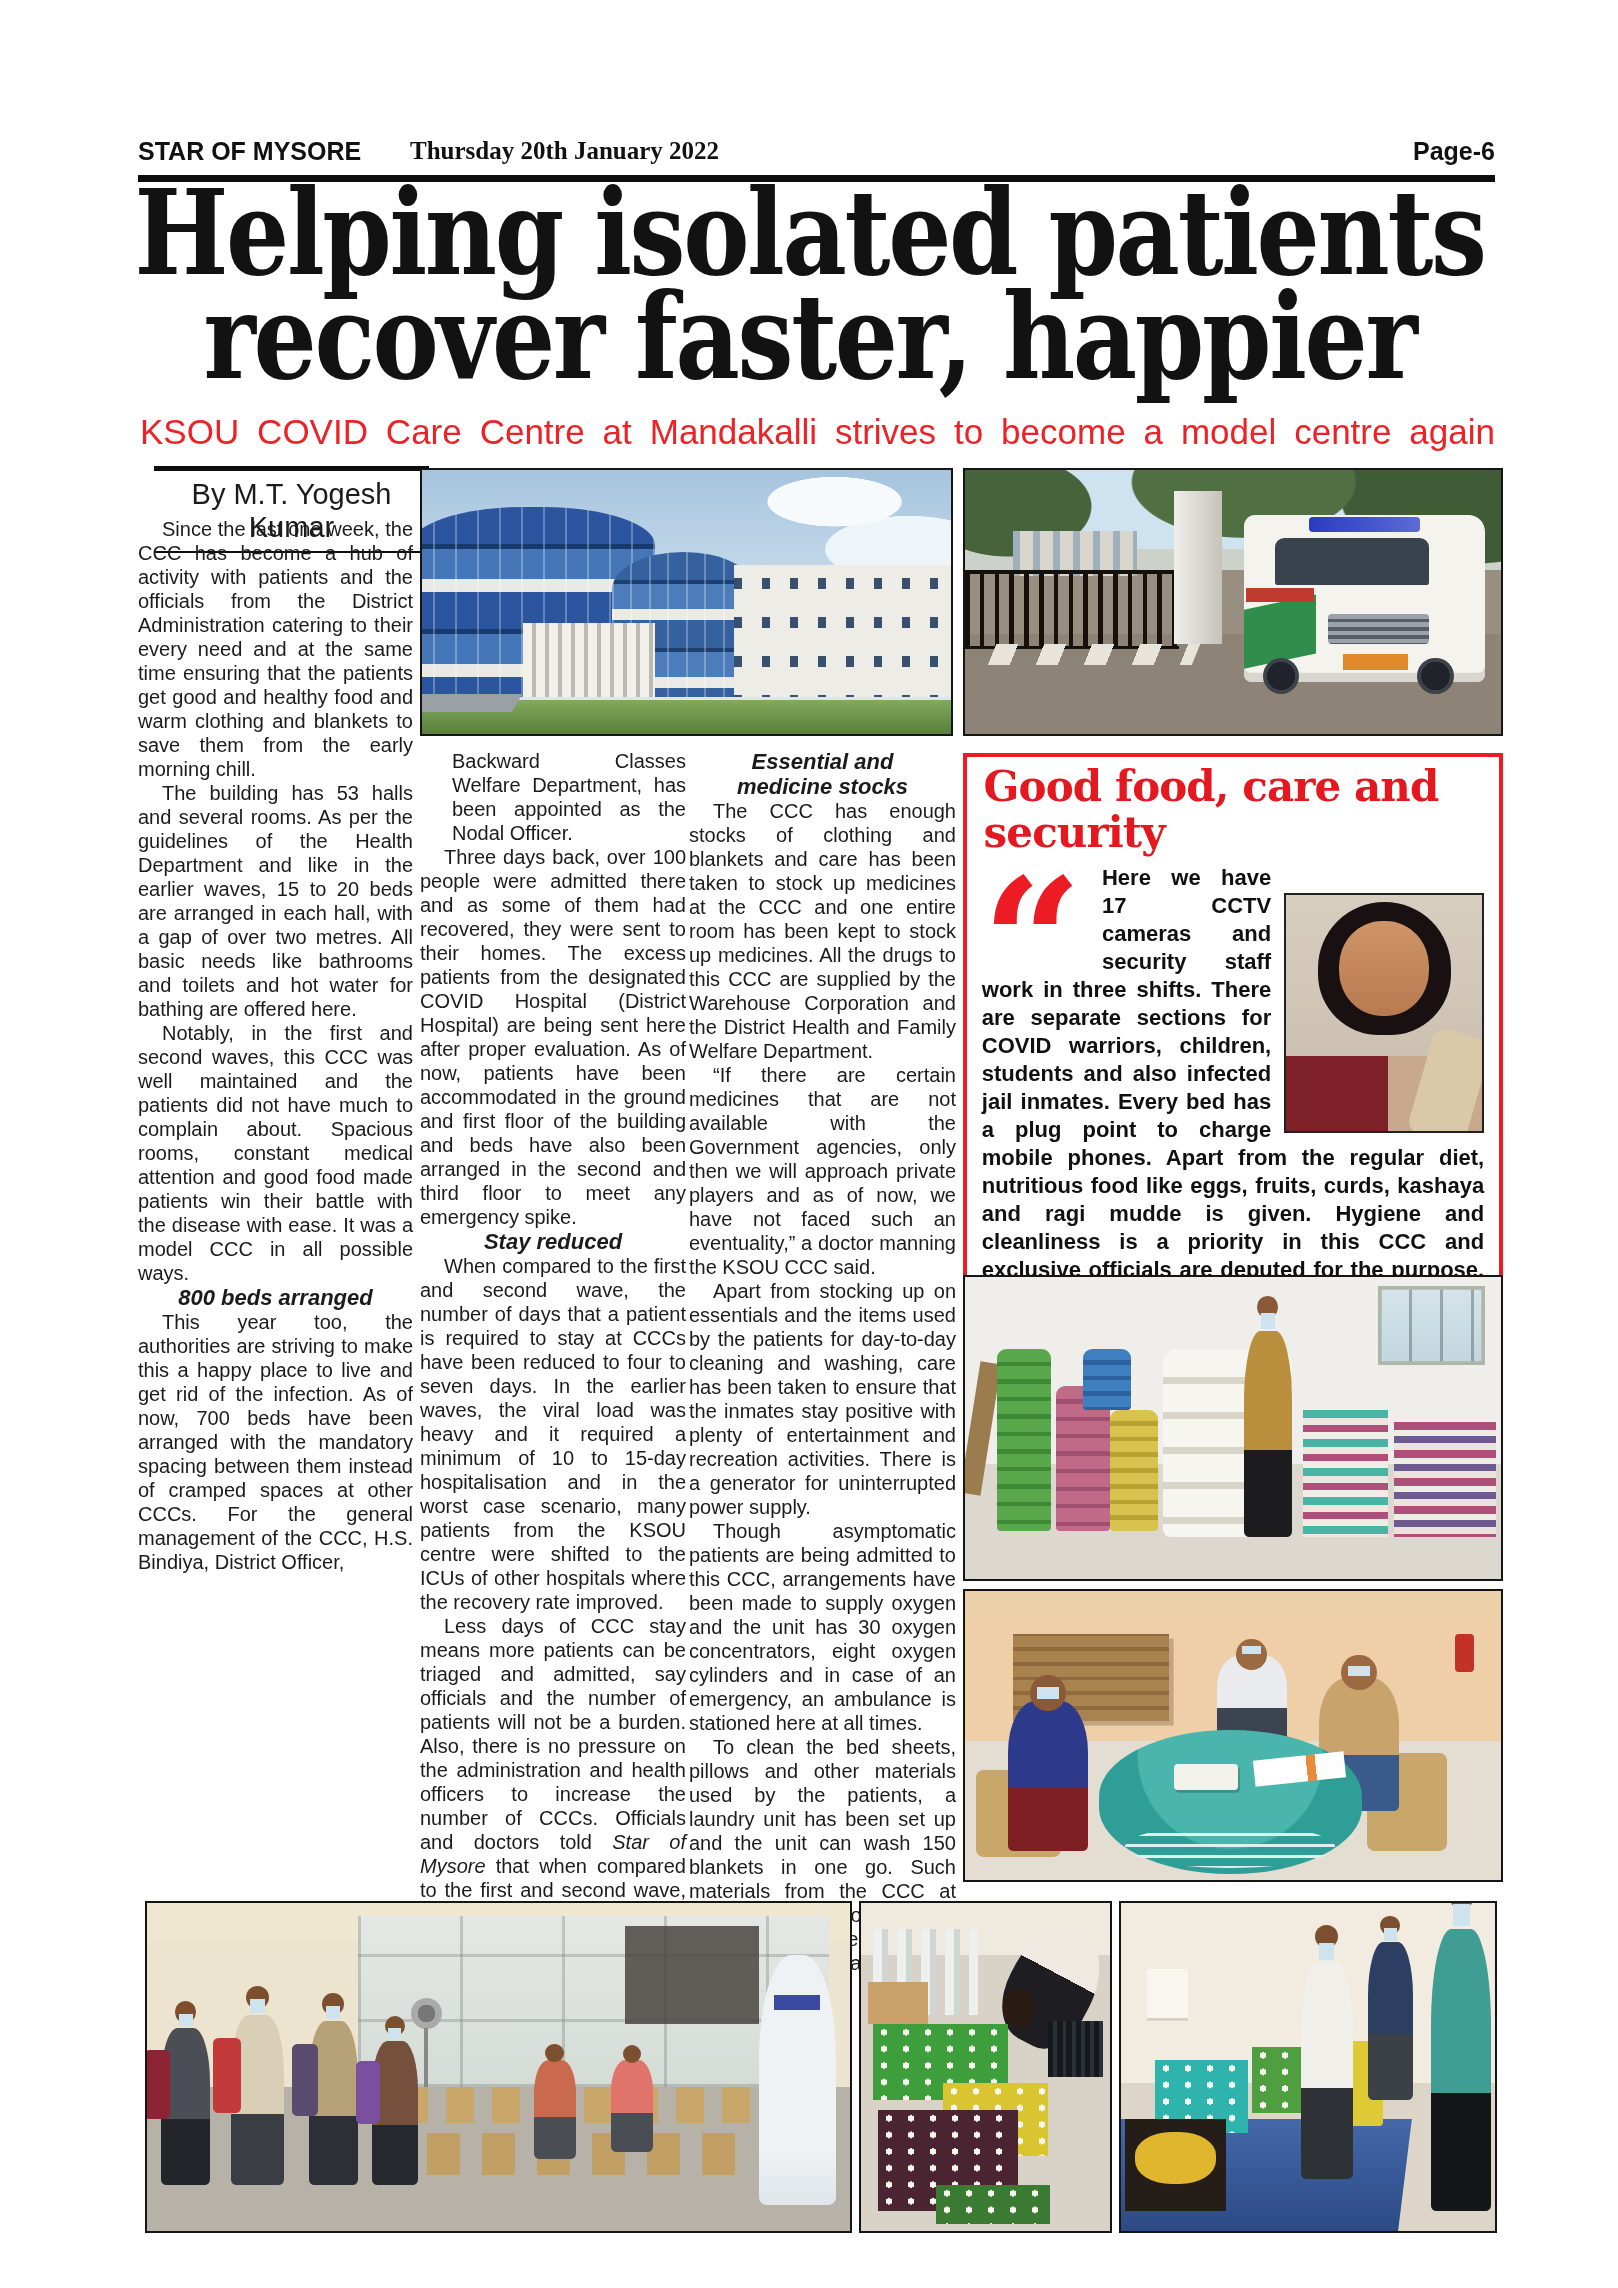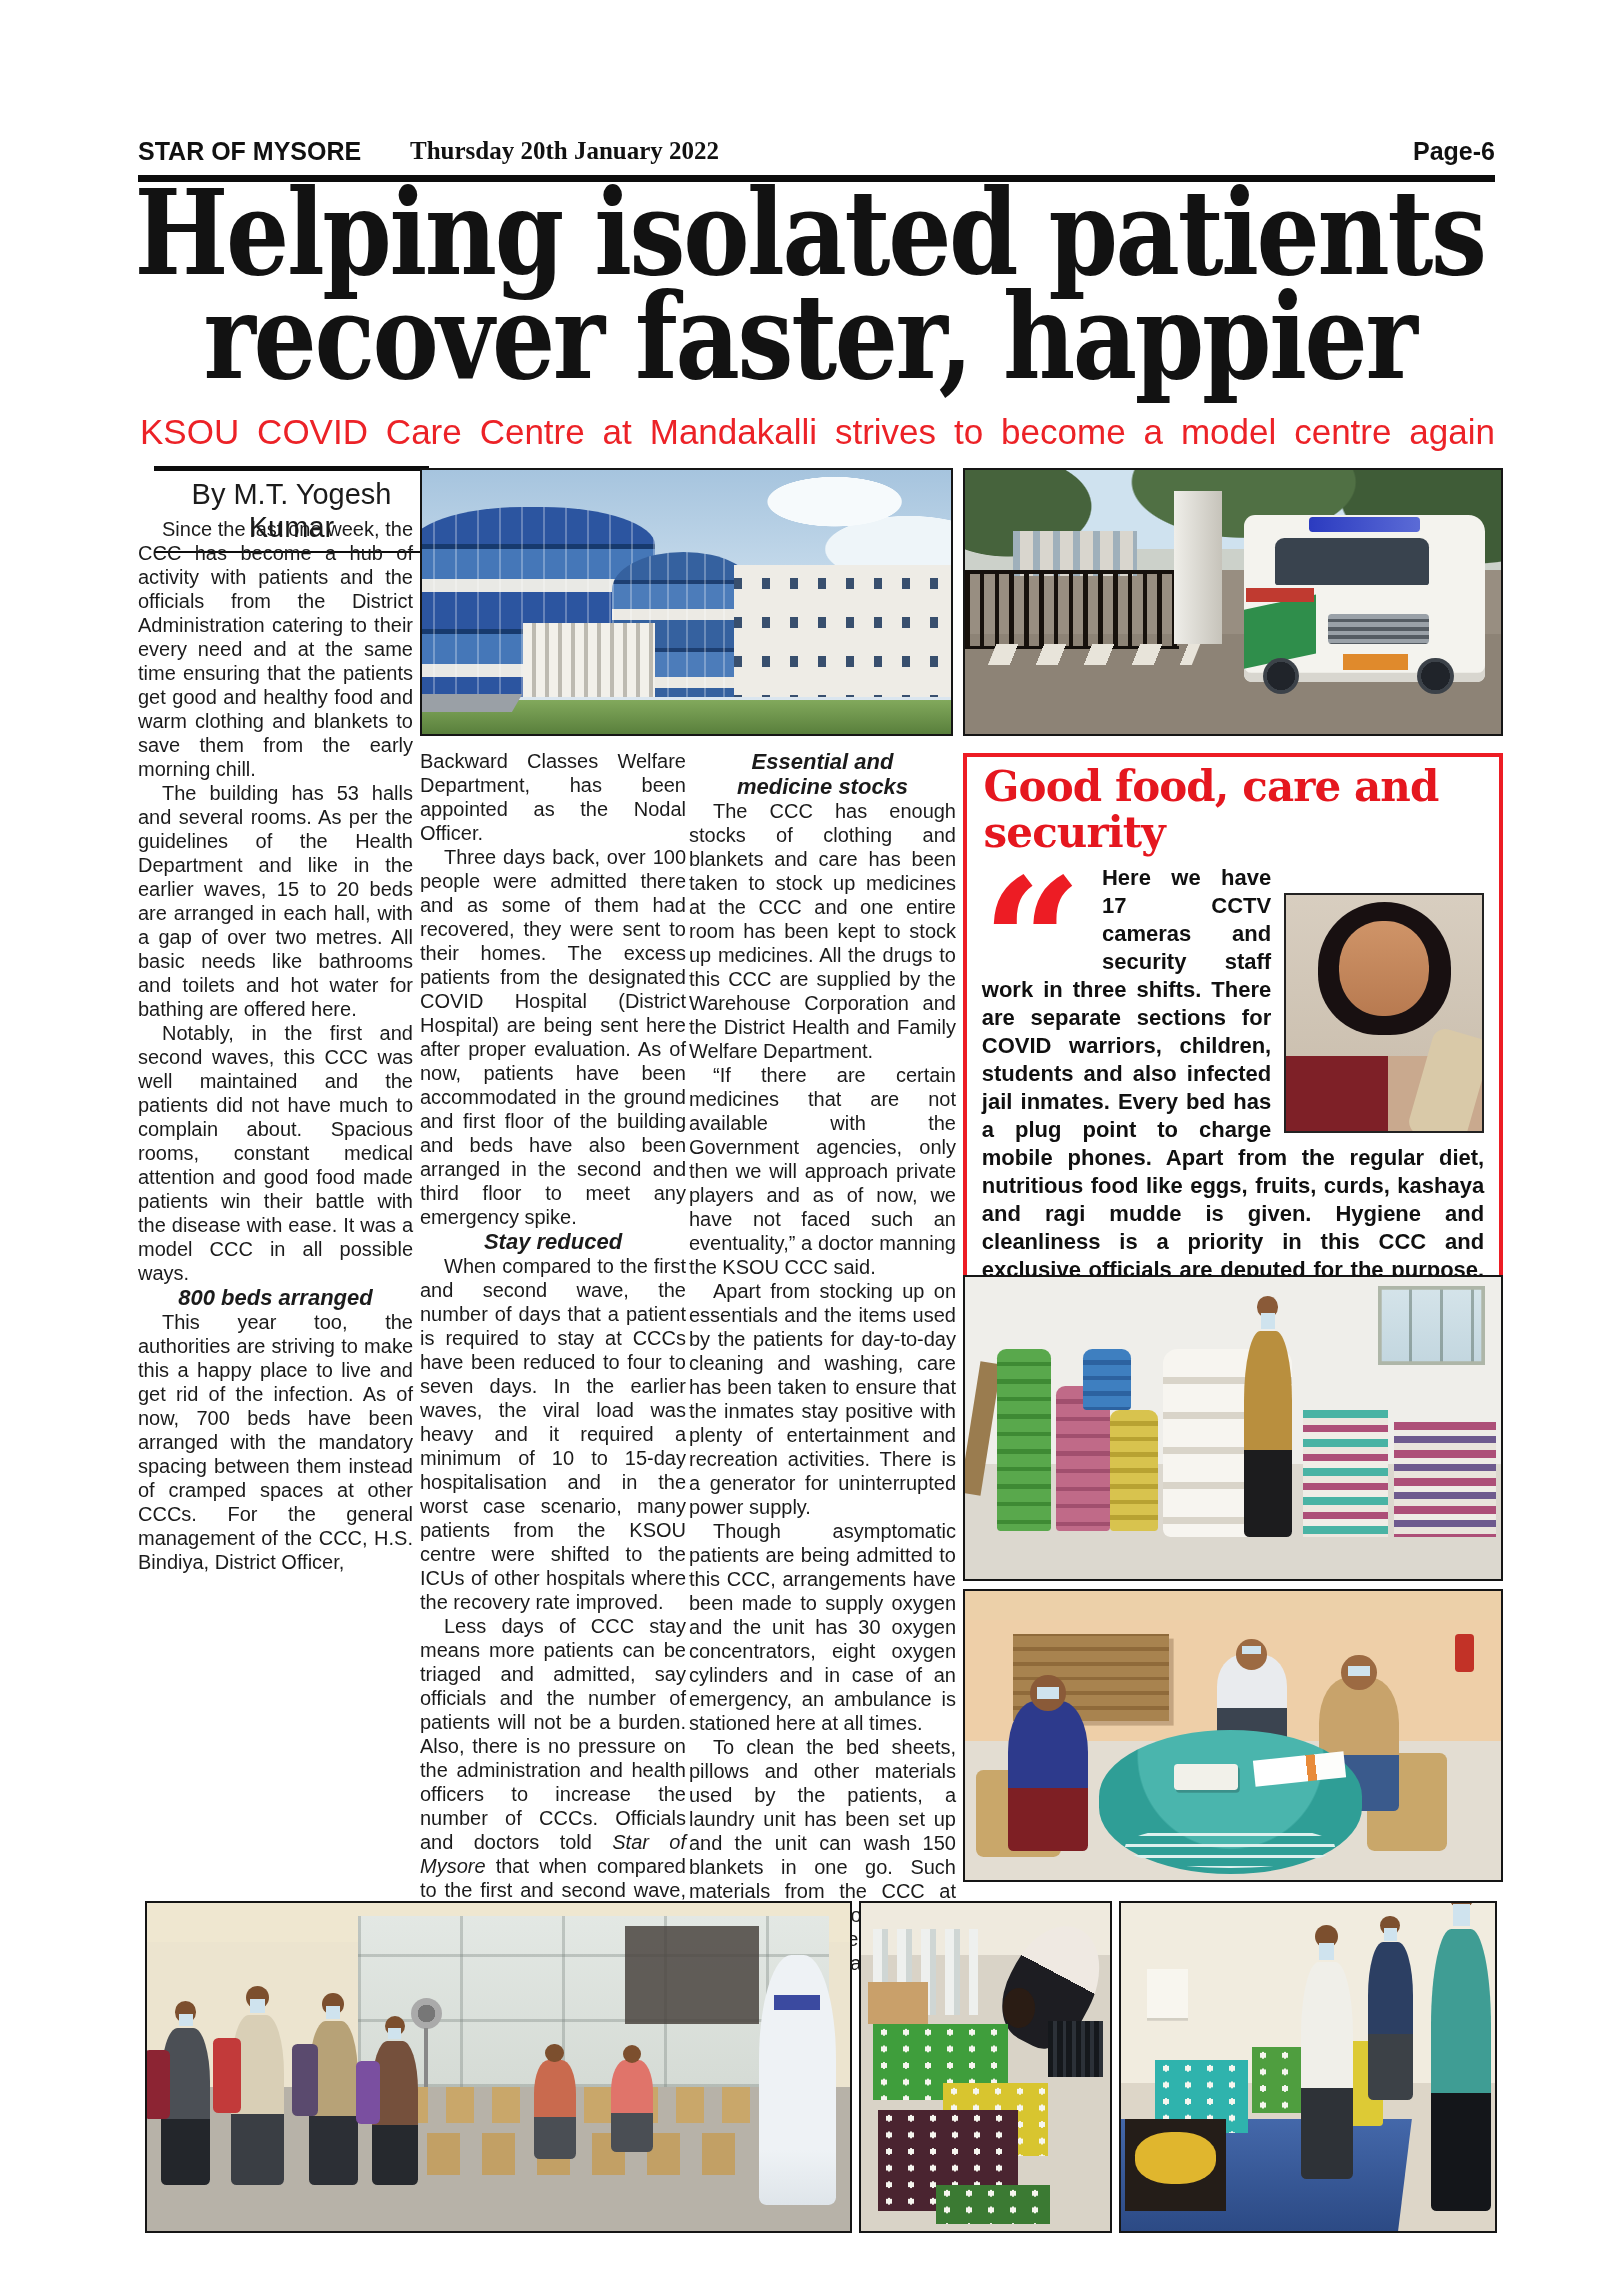--- a/index.html
+++ b/index.html
@@ -23,21 +23,21 @@
   
   #byline-box{position:absolute;left:154px;top:466px;width:275px;border-top:5.5px solid #0d0d0d;border-bottom:2.8px solid #0d0d0d;
               text-align:center;font-weight:normal;font-size:29px;padding:6.5px 0 7.4px 0;}
 
   
   .news-col{position:absolute;text-align:justify;font-size:20px;line-height:24px;}
   #col1{left:138px;top:517px;width:275px;}
   #col2{left:420px;top:749px;width:266px;}
   #col3{left:689px;top:749px;width:267px;}
   .bp{margin:0;text-indent:24px;}
-  .bp.ni{text-indent:0;}
+  .bp.ni{text-indent:0;margin-left:32px;}
   .col-h{font-weight:bold;text-align:center;font-size:22px;line-height:25px;white-space:pre-line;text-indent:0;font-style:italic;}
 
   
   .ph{position:absolute;border:2.8px solid #151515;box-sizing:border-box;overflow:hidden;background:#ddd;}
   #ph-building{left:420px;top:468px;width:533px;height:268px;}
   #ph-ambulance{left:963px;top:468px;width:540px;height:268px;}
   #ph-supplies{left:963px;top:1275px;width:540px;height:306px;}
   #ph-table{left:963px;top:1589px;width:540px;height:293px;}
   #ph-hall{left:145px;top:1901px;width:707px;height:332px;}
   #ph-crates{left:859px;top:1901px;width:253px;height:332px;}

